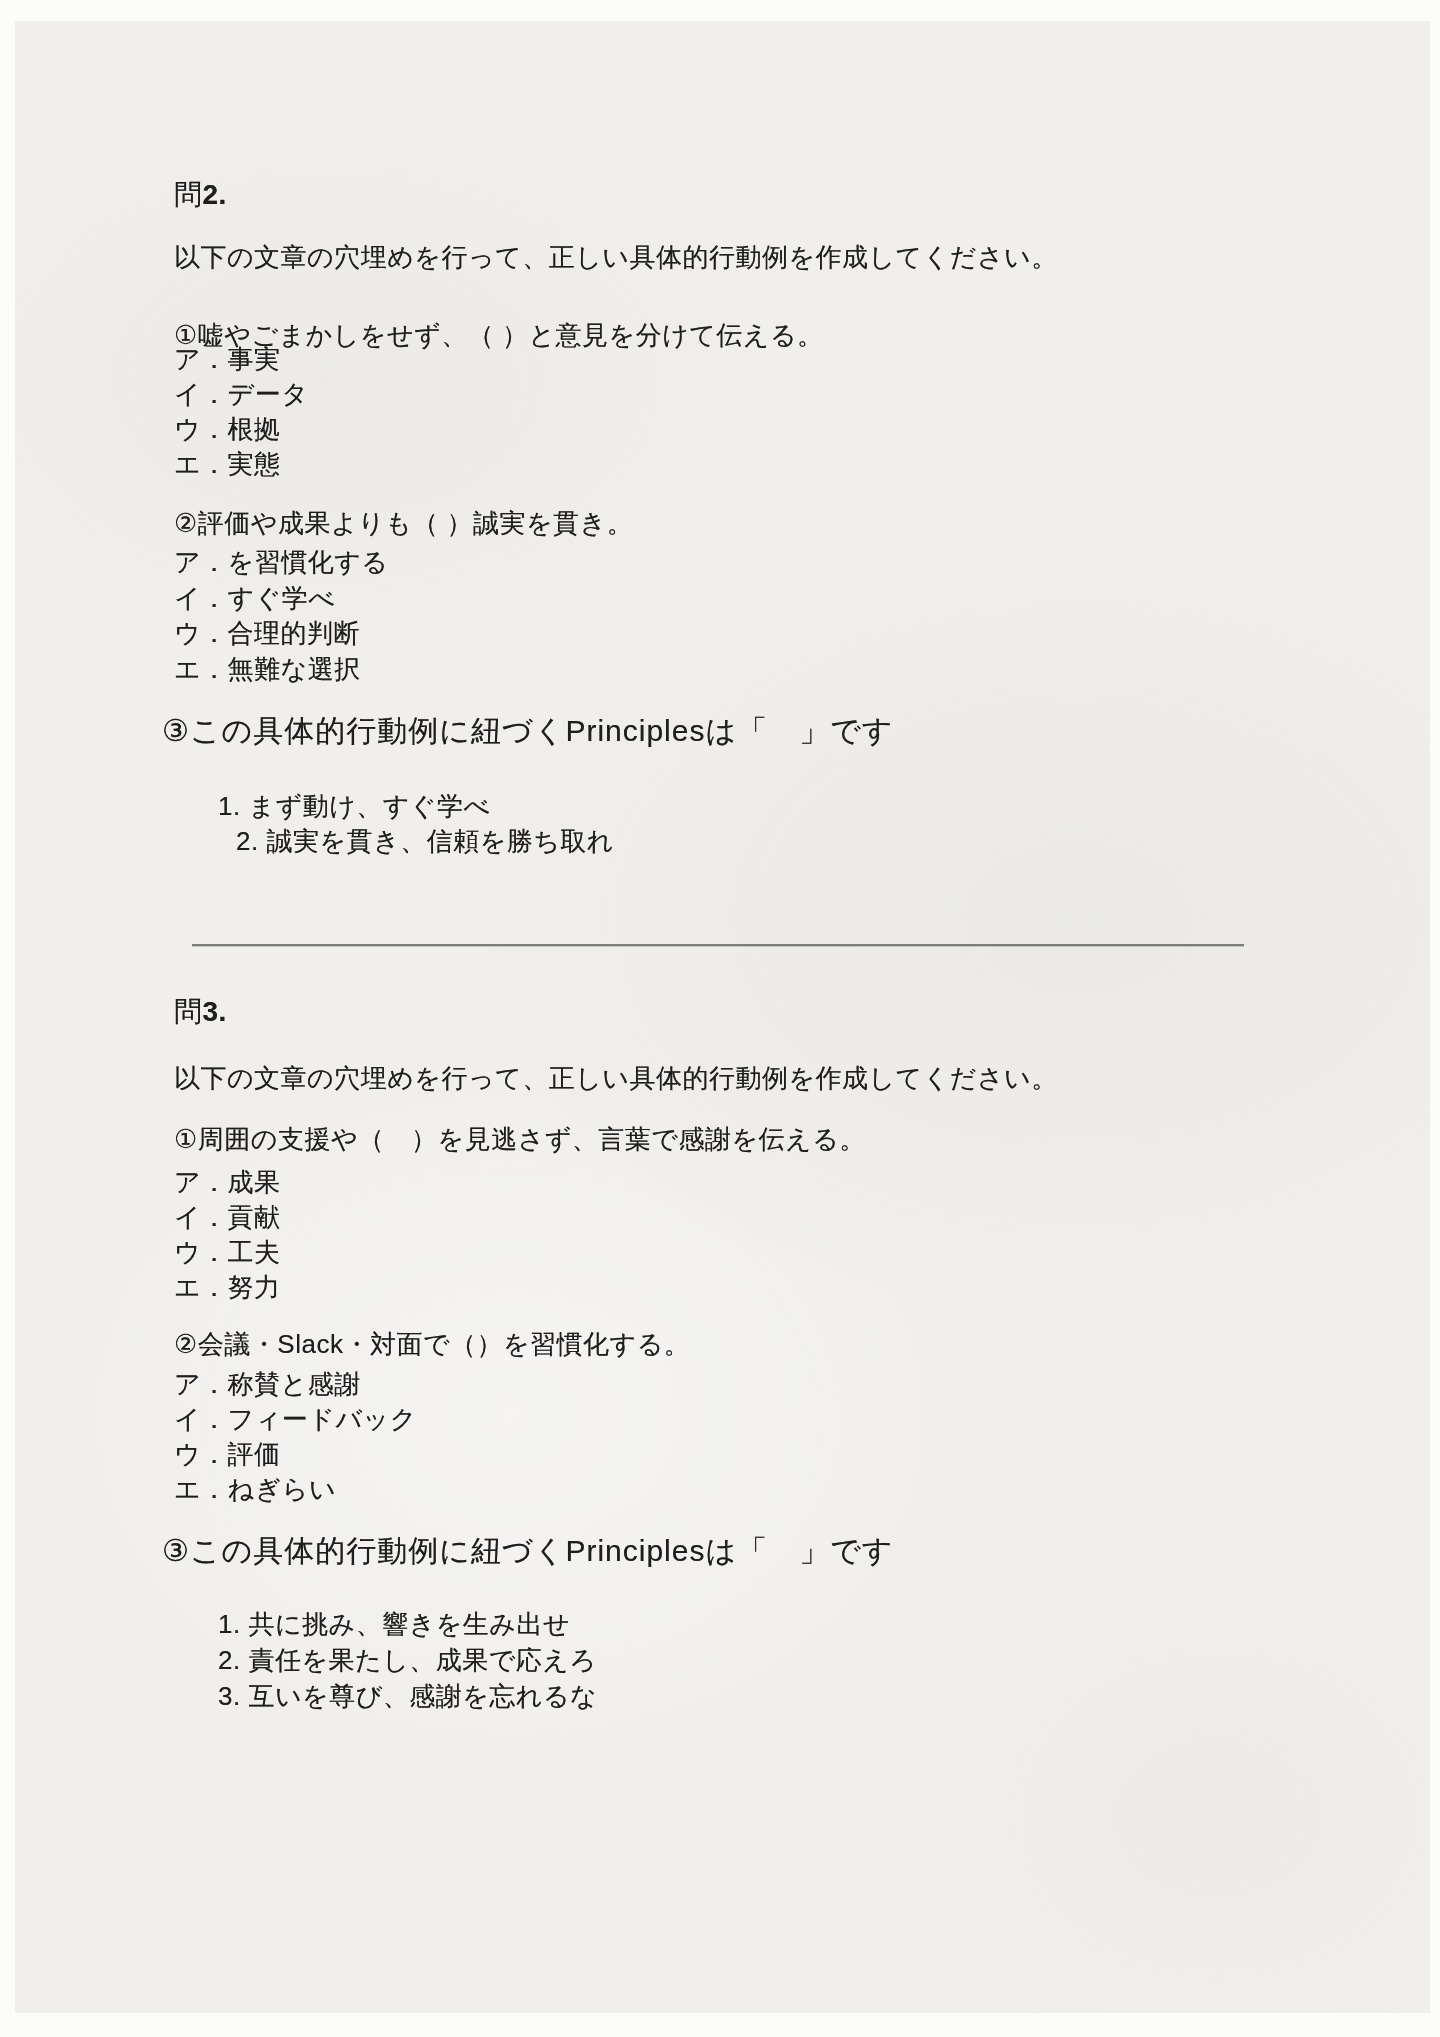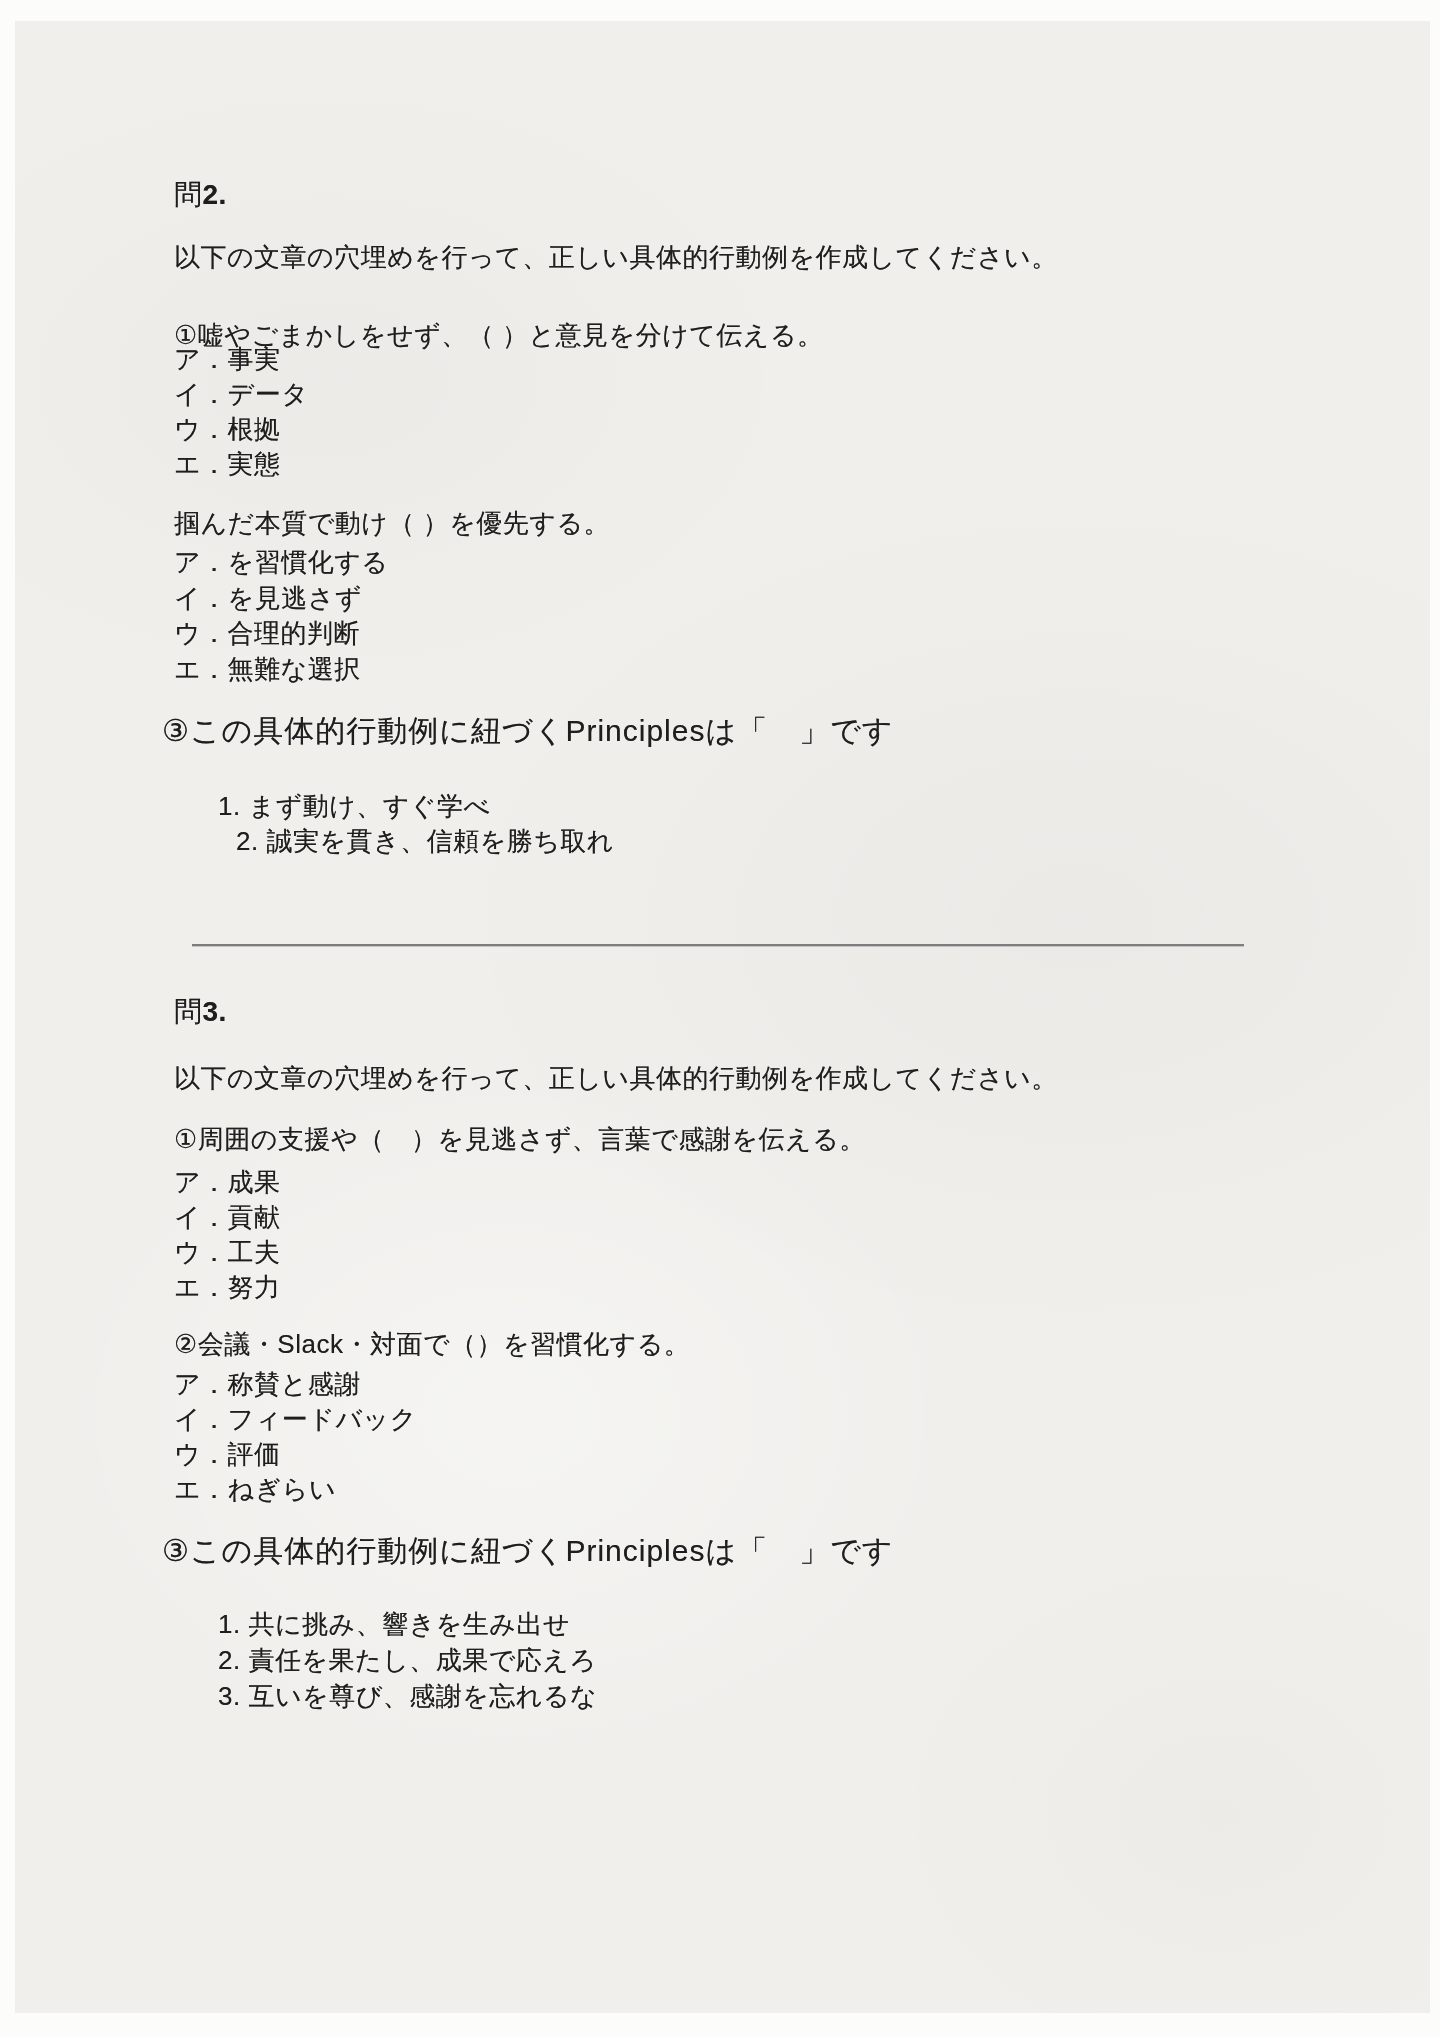--- a/index.html
+++ b/index.html
@@ -49,23 +49,23 @@
   <div class="t qlabel" style="left:174px;top:179px;"><span>問</span><span class="num">2.</span></div>
 
   <div class="t" style="left:174px;top:243px;">以下の文章の穴埋めを行って、正しい具体的行動例を作成してください。</div>
 
   <div class="t" style="left:174px;top:293px;margin-top:28px;">①嘘やごまかしをせず、（ ）と意見を分けて伝える。</div>
   <div class="t" style="left:174px;top:345px;">ア．事実</div>
   <div class="t" style="left:174px;top:380px;">イ．データ</div>
   <div class="t" style="left:174px;top:415px;">ウ．根拠</div>
   <div class="t" style="left:174px;top:450px;">エ．実態</div>
 
-  <div class="t" style="left:174px;top:509px;">掴んだ本質で動け（ ）を優先する。</div>
+  <div class="t" style="left:174px;top:509px;">②評価や成果よりも（ ）誠実を貫き。</div>
   <div class="t" style="left:174px;top:548px;">ア．を習慣化する</div>
-  <div class="t" style="left:174px;top:584px;">イ．を見逃さず</div>
+  <div class="t" style="left:174px;top:584px;">イ．すぐ学べ</div>
   <div class="t" style="left:174px;top:619px;">ウ．合理的判断</div>
   <div class="t" style="left:174px;top:655px;">エ．無難な選択</div>
 
   <div class="t h3line" style="left:162px;top:714px;">③この具体的行動例に紐づくPrinciplesは「　」です</div>
 
   <div class="t" style="left:218px;top:792px;">1. まず動け、すぐ学べ</div>
   <div class="t" style="left:236px;top:827px;">2. 誠実を貫き、信頼を勝ち取れ</div>
 
   <div class="divider" style="left:192px;top:944px;width:1052px;height:2px;"></div>
 

